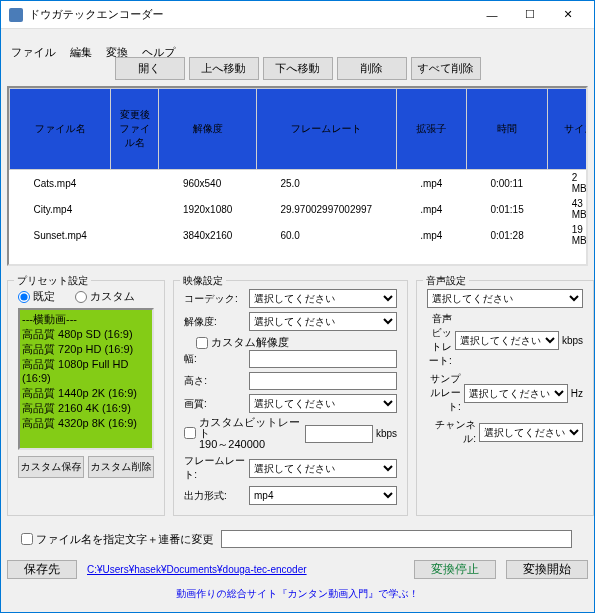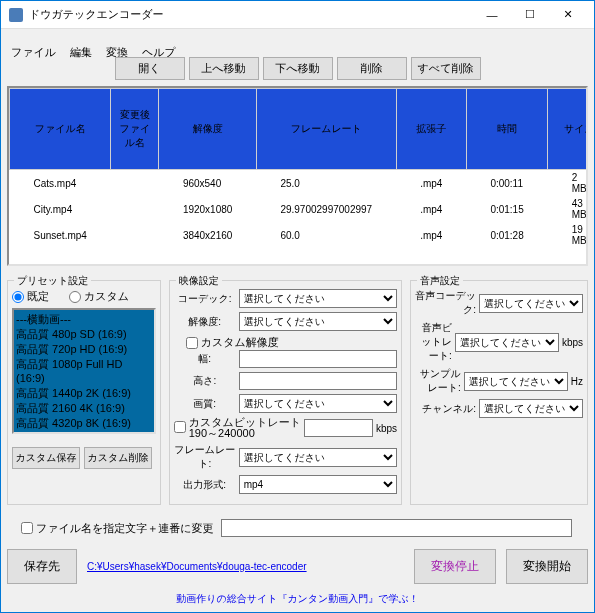--- a/index.html
+++ b/index.html
@@ -14,40 +14,40 @@
 .menu{height:20px;display:flex;padding:0 4px;gap:2px;background:#f0f0f0}
 .menu span{padding:16px 6px}
 .body{flex:1;padding:8px 6px;overflow:hidden}
 .btnrow{display:flex;justify-content:center;gap:4px;margin-bottom:6px}
 .btn{background:#e1e1e1;border:1px solid #adadad;padding:3px 0;width:70px;text-align:center}
 .tbl{background:#fff;border:2px inset #e0e0e0;height:180px;overflow:auto}
 table{width:100%;border-collapse:collapse}
 th{background:#1d4ed8;border:1px solid #d0d0d0;padding:19px 6px;font-weight:normal;text-align:center;font-size:10px}
 td{padding:2px 24px;font-size:10px}
 .low{display:flex;gap:8px;margin-top:8px}
-.grp{border:1px solid #d0d0d0;padding:8px 4px 6px;position:relative;margin-top:6px}
+.grp{border:1px solid #d0d0d0;padding:8px 10px 6px;position:relative;margin-top:6px}
 .grp-lbl{position:absolute;top:-7px;left:6px;background:#f0f0f0;padding:0 3px;font-size:10px}
 .preset-g{width:158px}
 .radio-r{display:flex;gap:20px;margin-bottom:4px;font-size:10px}
 .radio-r label{display:flex;align-items:center;gap:3px}
-.plist{background:#0369a1;border:2px inset #e0e0e0;height:126px;overflow:auto;padding:2px;font-size:10px;line-height:1.35}
-.pbtns{display:flex;gap:4px;margin-top:13px}
+.plist{background:#84cc16;border:2px inset #e0e0e0;height:142px;overflow:auto;padding:2px;font-size:10px;line-height:1.35}
+.pbtns{display:flex;gap:4px;margin-top:6px}
 .pbtns .btn{width:68px;font-size:10px}
 .video-g{width:240px}
 .audio-g{width:178px}
 .frow{display:flex;align-items:center;margin-bottom:4px;gap:3px}
-.flbl{width:62px;text-align:center;font-size:10px}
+.flbl{width:62px;text-align:left;font-size:10px}
 .alabl{width:72px;text-align:right;font-size:10px}
 .sel{flex:1;height:19px;border:1px solid #7a7a7a;background:#fff;font-size:10px}
 .txt{flex:1;height:18px;border:1px solid #7a7a7a;background:#fff}
 .unit{font-size:10px}
 .chk{display:flex;align-items:center;gap:3px;font-size:10px;margin-left:12px}
 .brow{display:flex;align-items:center;gap:10px;margin-top:12px}
-.big{background:#e1e1e1;border:1px solid #adadad;padding:8px 16px;font-size:12px}
-.big.dis{color:#a21caf}
+.big{background:#e1e1e1;border:1px solid #adadad;padding:0 16px;font-size:12px}
+.big.dis{color:#15803d}
 .lnk{color:#0000ee;text-decoration:underline;font-size:10px}
 .promo{text-align:center;color:#0000ee;font-size:10px;margin-top:8px}
 input[type=radio],input[type=checkbox]{margin:0;width:12px;height:12px}
 </style>
 </head>
 <body>
 
 <div class="win">
  <div class="tbar">
   <div class="ticon"></div>
@@ -184,21 +184,20 @@
             <select class="sel"><option>選択してください</option></select>
           </div>
     <div class="frow">
             <span class="flbl">出力形式:</span>
             <select class="sel"><option>mp4</option></select>
           </div>
    </div>
    <div class="grp audio-g">
     <span class="grp-lbl">音声設定</span>
     <div class="frow">
-            <span class="alabl">音声コーデック:</span>
             <select class="sel"><option>選択してください</option></select>
           </div>
     <div class="frow">
             <span class="alabl">音声ビットレート:</span>
             <select class="sel"><option>選択してください</option></select>
             <span class="unit">kbps</span>
           </div>
     <div class="frow">
             <span class="alabl">サンプルレート:</span>
             <select class="sel"><option>選択してください</option></select>

